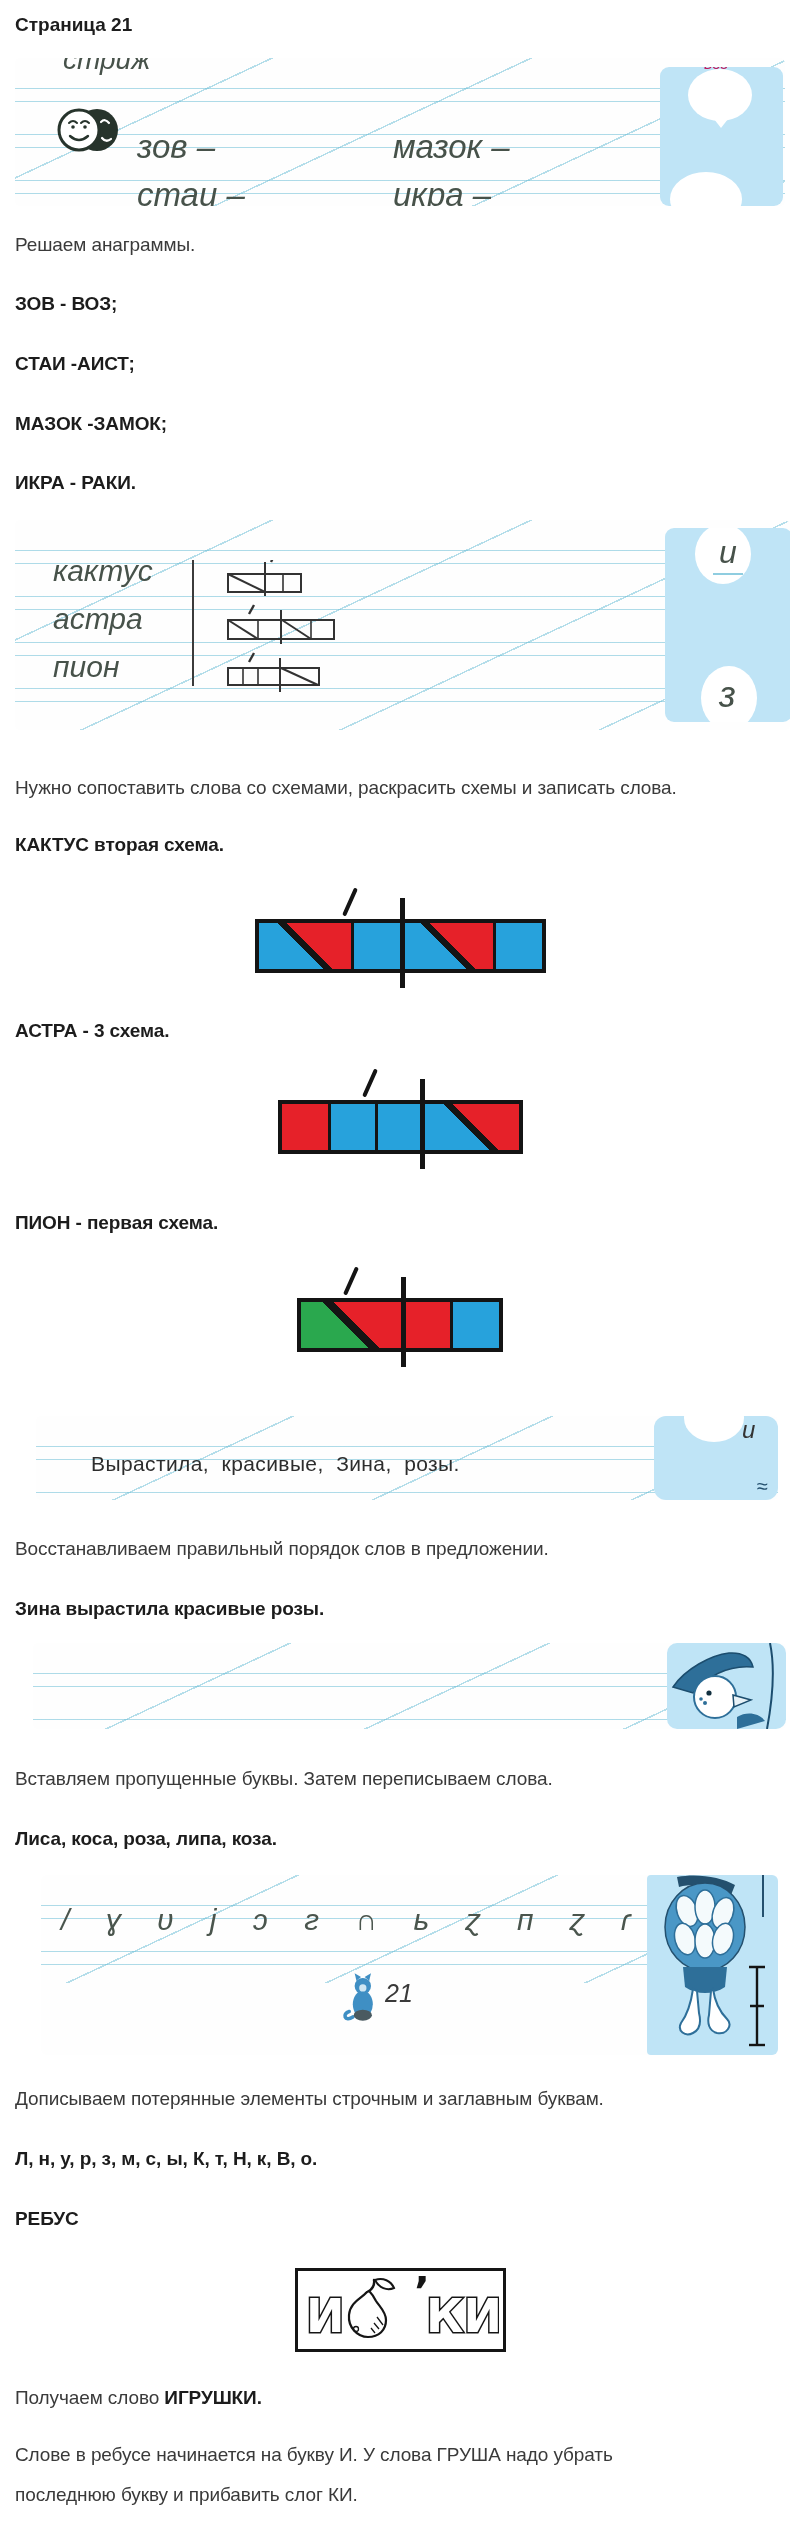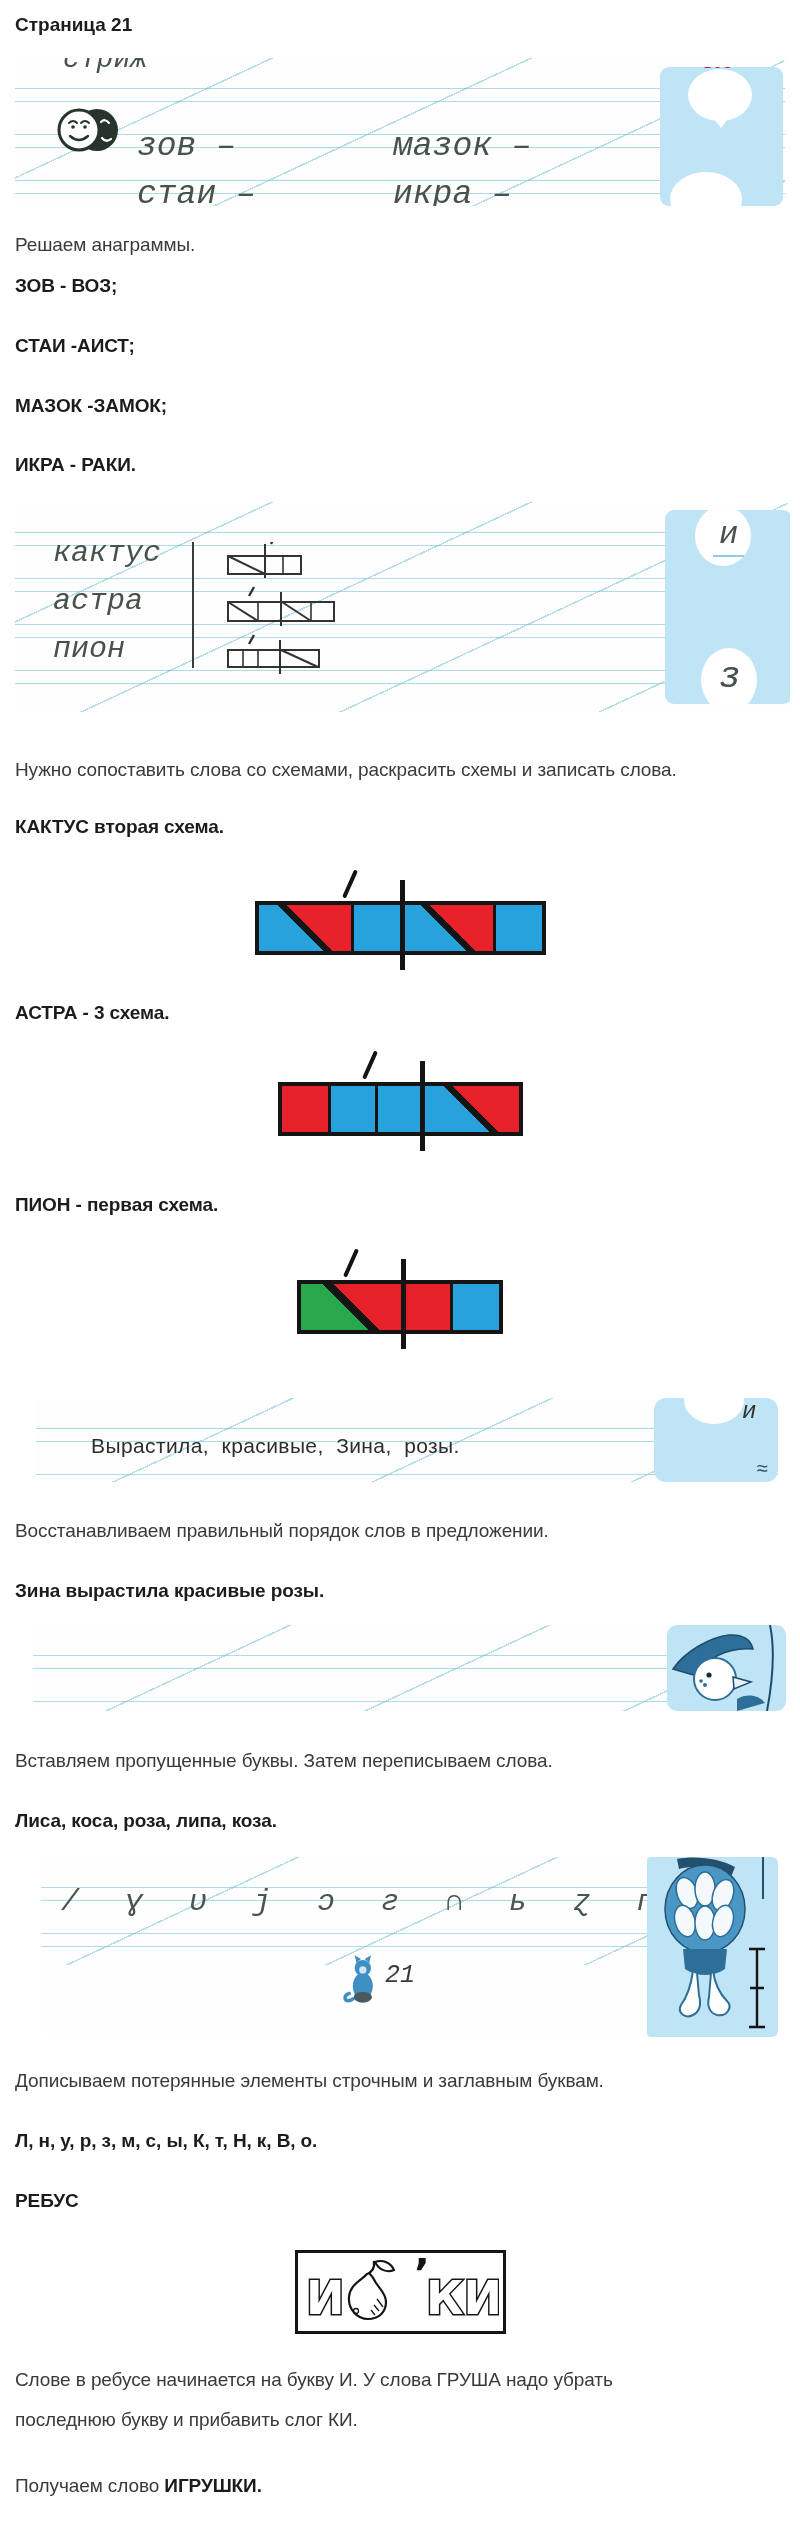--- a/index.html
+++ b/index.html
@@ -14,21 +14,21 @@
        repeating-linear-gradient(155deg, rgba(0,0,0,0) 0 108px, rgba(108,190,214,.5) 108px 109.5px),
        repeating-linear-gradient(to bottom, rgba(0,0,0,0) 0 30px, rgba(108,190,214,.55) 30px 31.2px,
          rgba(0,0,0,0) 31.2px 43px, rgba(108,190,214,.55) 43px 44.2px, rgba(0,0,0,0) 44.2px 46px),
        #fefefe;}
   .nbplain{position:relative;border-radius:6px;overflow:hidden;background:#fefefe;}
   .ruledstrip{position:absolute;left:0;top:0;right:0;height:108px;
       background:
        repeating-linear-gradient(155deg, rgba(0,0,0,0) 0 108px, rgba(108,190,214,.5) 108px 109.5px),
        repeating-linear-gradient(to bottom, rgba(0,0,0,0) 0 30px, rgba(108,190,214,.55) 30px 31.2px,
          rgba(0,0,0,0) 31.2px 43px, rgba(108,190,214,.55) 43px 44.2px, rgba(0,0,0,0) 44.2px 46px);}
-  .cursive{font-family:Liberation Mono, monospace;font-style:italic;color:#47524a;}
+  .cursive{font-family:Liberation Sans, sans-serif;font-style:italic;color:#47524a;}
   .panel{position:absolute;background:#bfe4f6;border-radius:9px;overflow:hidden;}
   .whiteoval{position:absolute;background:#fff;border-radius:50%;}
   .nbtext{position:absolute;font-size:21px;color:#2d2d2d;letter-spacing:.4px;white-space:pre;font-weight:400;}
   
   .swrap{position:relative;width:max-content;margin:0 auto;padding-top:34px;}
   .srow{display:flex;gap:3px;background:#141414;border:4px solid #141414;}
   .sdiv{position:absolute;width:5px;height:90px;top:13px;background:#141414;}
   .sstress{position:absolute;width:4px;height:30px;top:2px;background:#141414;border-radius:2px;transform:rotate(24deg);}
   
   .rebus{width:205px;height:78px;border:3px solid #151515;margin:38px auto 0;background:#fff;
@@ -61,21 +61,21 @@
     <div class="cursive" style="position:absolute;left:378px;top:118px;font-size:33px;">икра –</div>
     <div class="panel" style="left:645px;top:9px;width:123px;height:139px;">
       <div class="cursive" style="position:absolute;left:44px;top:-12px;font-size:16px;color:#be185d;z-index:2;">воз</div>
       <div class="whiteoval" style="left:28px;top:2px;width:64px;height:52px;"></div>
       <div style="position:absolute;left:54px;top:52px;width:0;height:0;border-left:7px solid transparent;border-right:7px solid transparent;border-top:9px solid #fff;"></div>
       <div class="whiteoval" style="left:10px;bottom:-20px;width:72px;height:54px;"></div>
     </div>
   </div>
 
   <p style="margin-top:27px;">Решаем анаграммы.</p>
-  <p class="b" style="margin-top:18px;">ЗОВ - ВОЗ;</p>
+  <p class="b" style="margin-top:36px;">ЗОВ - ВОЗ;</p>
   <p class="b" style="margin-top:37px;">СТАИ -АИСТ;</p>
   <p class="b" style="margin-top:37px;">МАЗОК -ЗАМОК;</p>
   <p class="b" style="margin-top:36px;">ИКРА - РАКИ.</p>
 
   <div class="nb" style="margin:26px 0 0 0;width:775px;height:210px;">
     <div class="cursive" style="position:absolute;left:38px;top:34px;font-size:30px;">кактус</div>
     <div class="cursive" style="position:absolute;left:38px;top:82px;font-size:30px;">астра</div>
     <div class="cursive" style="position:absolute;left:38px;top:130px;font-size:30px;">пион</div>
     <div style="position:absolute;left:177px;top:40px;width:2px;height:126px;background:#3b3b3b;"></div>
     <svg class="smallscheme" style="left:212px;top:40px;" width="76" height="36" viewBox="0 0 76 36">
@@ -226,17 +226,17 @@
         <path d="M31,4 C39,1 47,5 50,12 C43,15 35,12 31,4 Z" fill="#fff" stroke="#151515" stroke-width="2"></path>
         <path d="M22,17 C16,23 6,27 5,39 C4,51 13,61 24,61 C35,61 42,54 42,44 C42,36 36,31 32,25 C30,21 28,18 26,16 C25,15 23,16 22,17 Z" fill="#fff" stroke="#151515" stroke-width="2.2"></path>
         <path d="M33,41 l6,8 M30,47 l5,6 M27,52 l4,5" stroke="#151515" stroke-width="1.3"></path>
         <circle cx="12" cy="53" r="2.5" fill="none" stroke="#151515" stroke-width="1.3"></circle>
       </g>
       <text x="112" y="30" font-family="DejaVu Sans, sans-serif" font-size="42" font-weight="700" fill="#151515">’</text>
       <text x="124" y="56" font-family="DejaVu Sans, sans-serif" font-size="46" font-weight="700" fill="#ffffff" stroke="#151515" stroke-width="3" paint-order="stroke">КИ</text>
     </svg>
   </div>
 
+  <p style="margin-top:34px;"><span>Получаем слово </span><span class="b">ИГРУШКИ.</span></p>
+
   <p style="margin-top:26px;max-width:620px;white-space:normal;line-height:40px;">Слове в ребусе начинается на букву И. У слова ГРУША надо убрать последнюю букву и прибавить слог КИ.</p>
 
-  <p style="margin-top:34px;"><span>Получаем слово </span><span class="b">ИГРУШКИ.</span></p>
-
 </div>
 
 </body></html>

